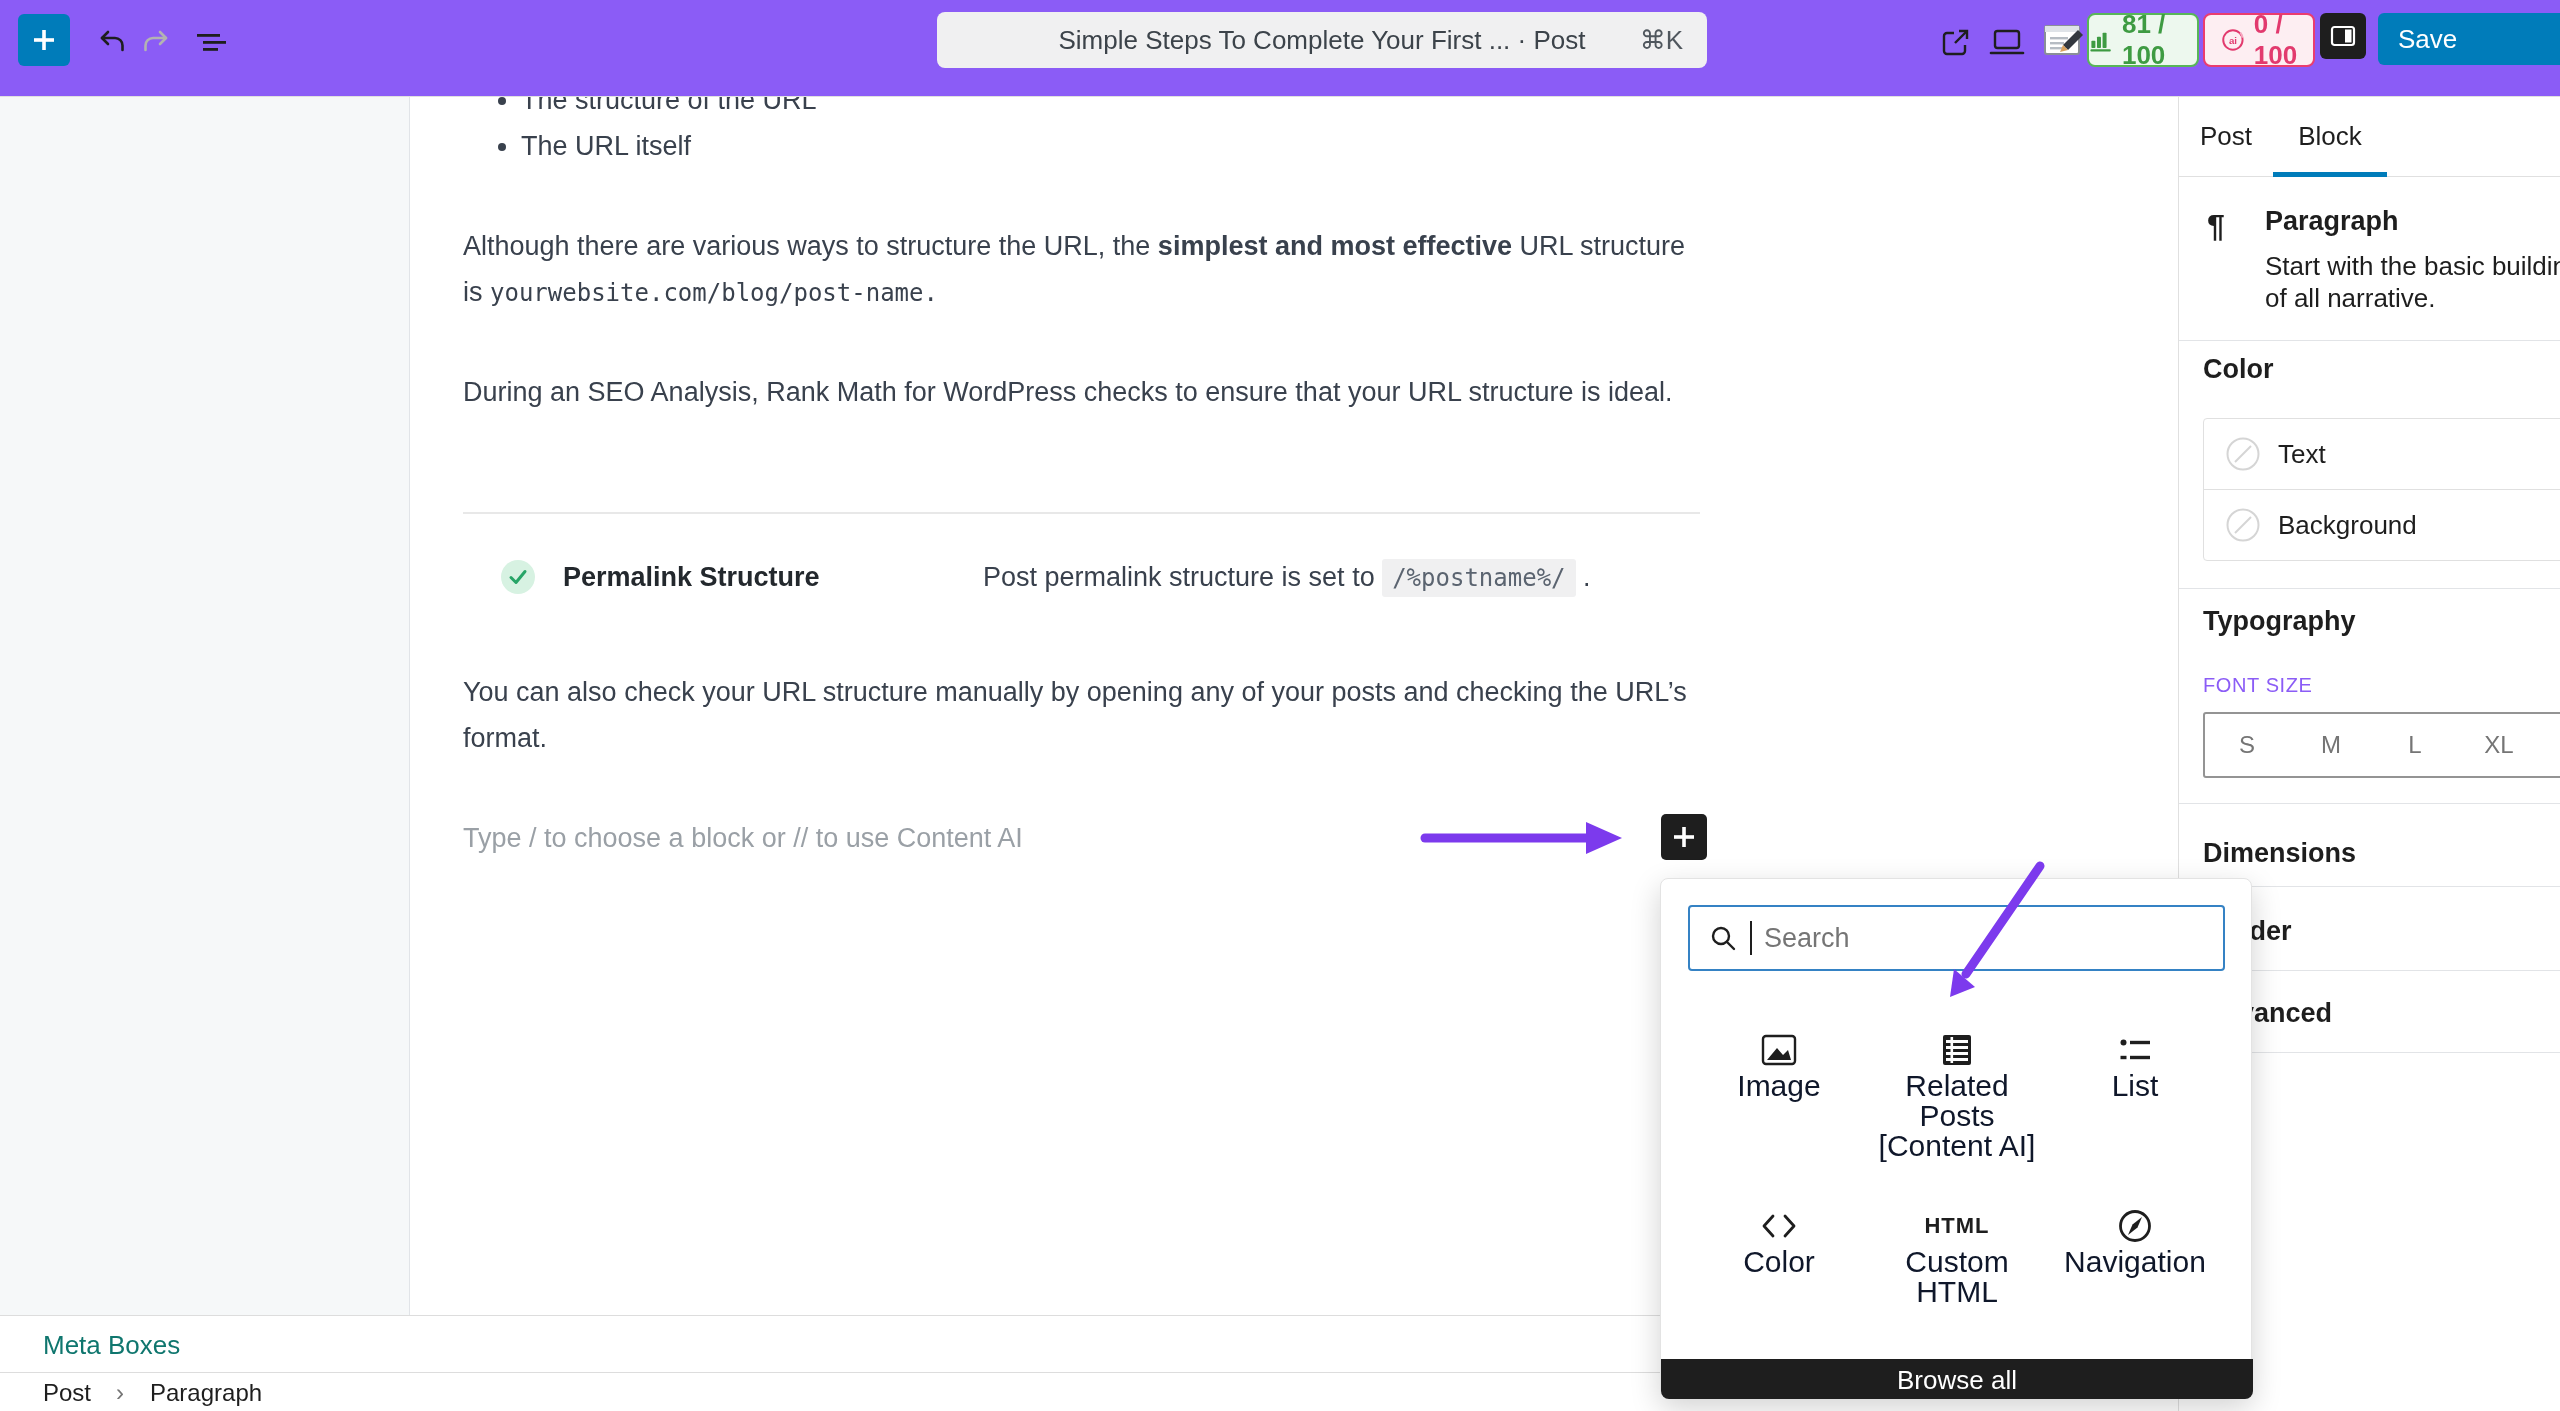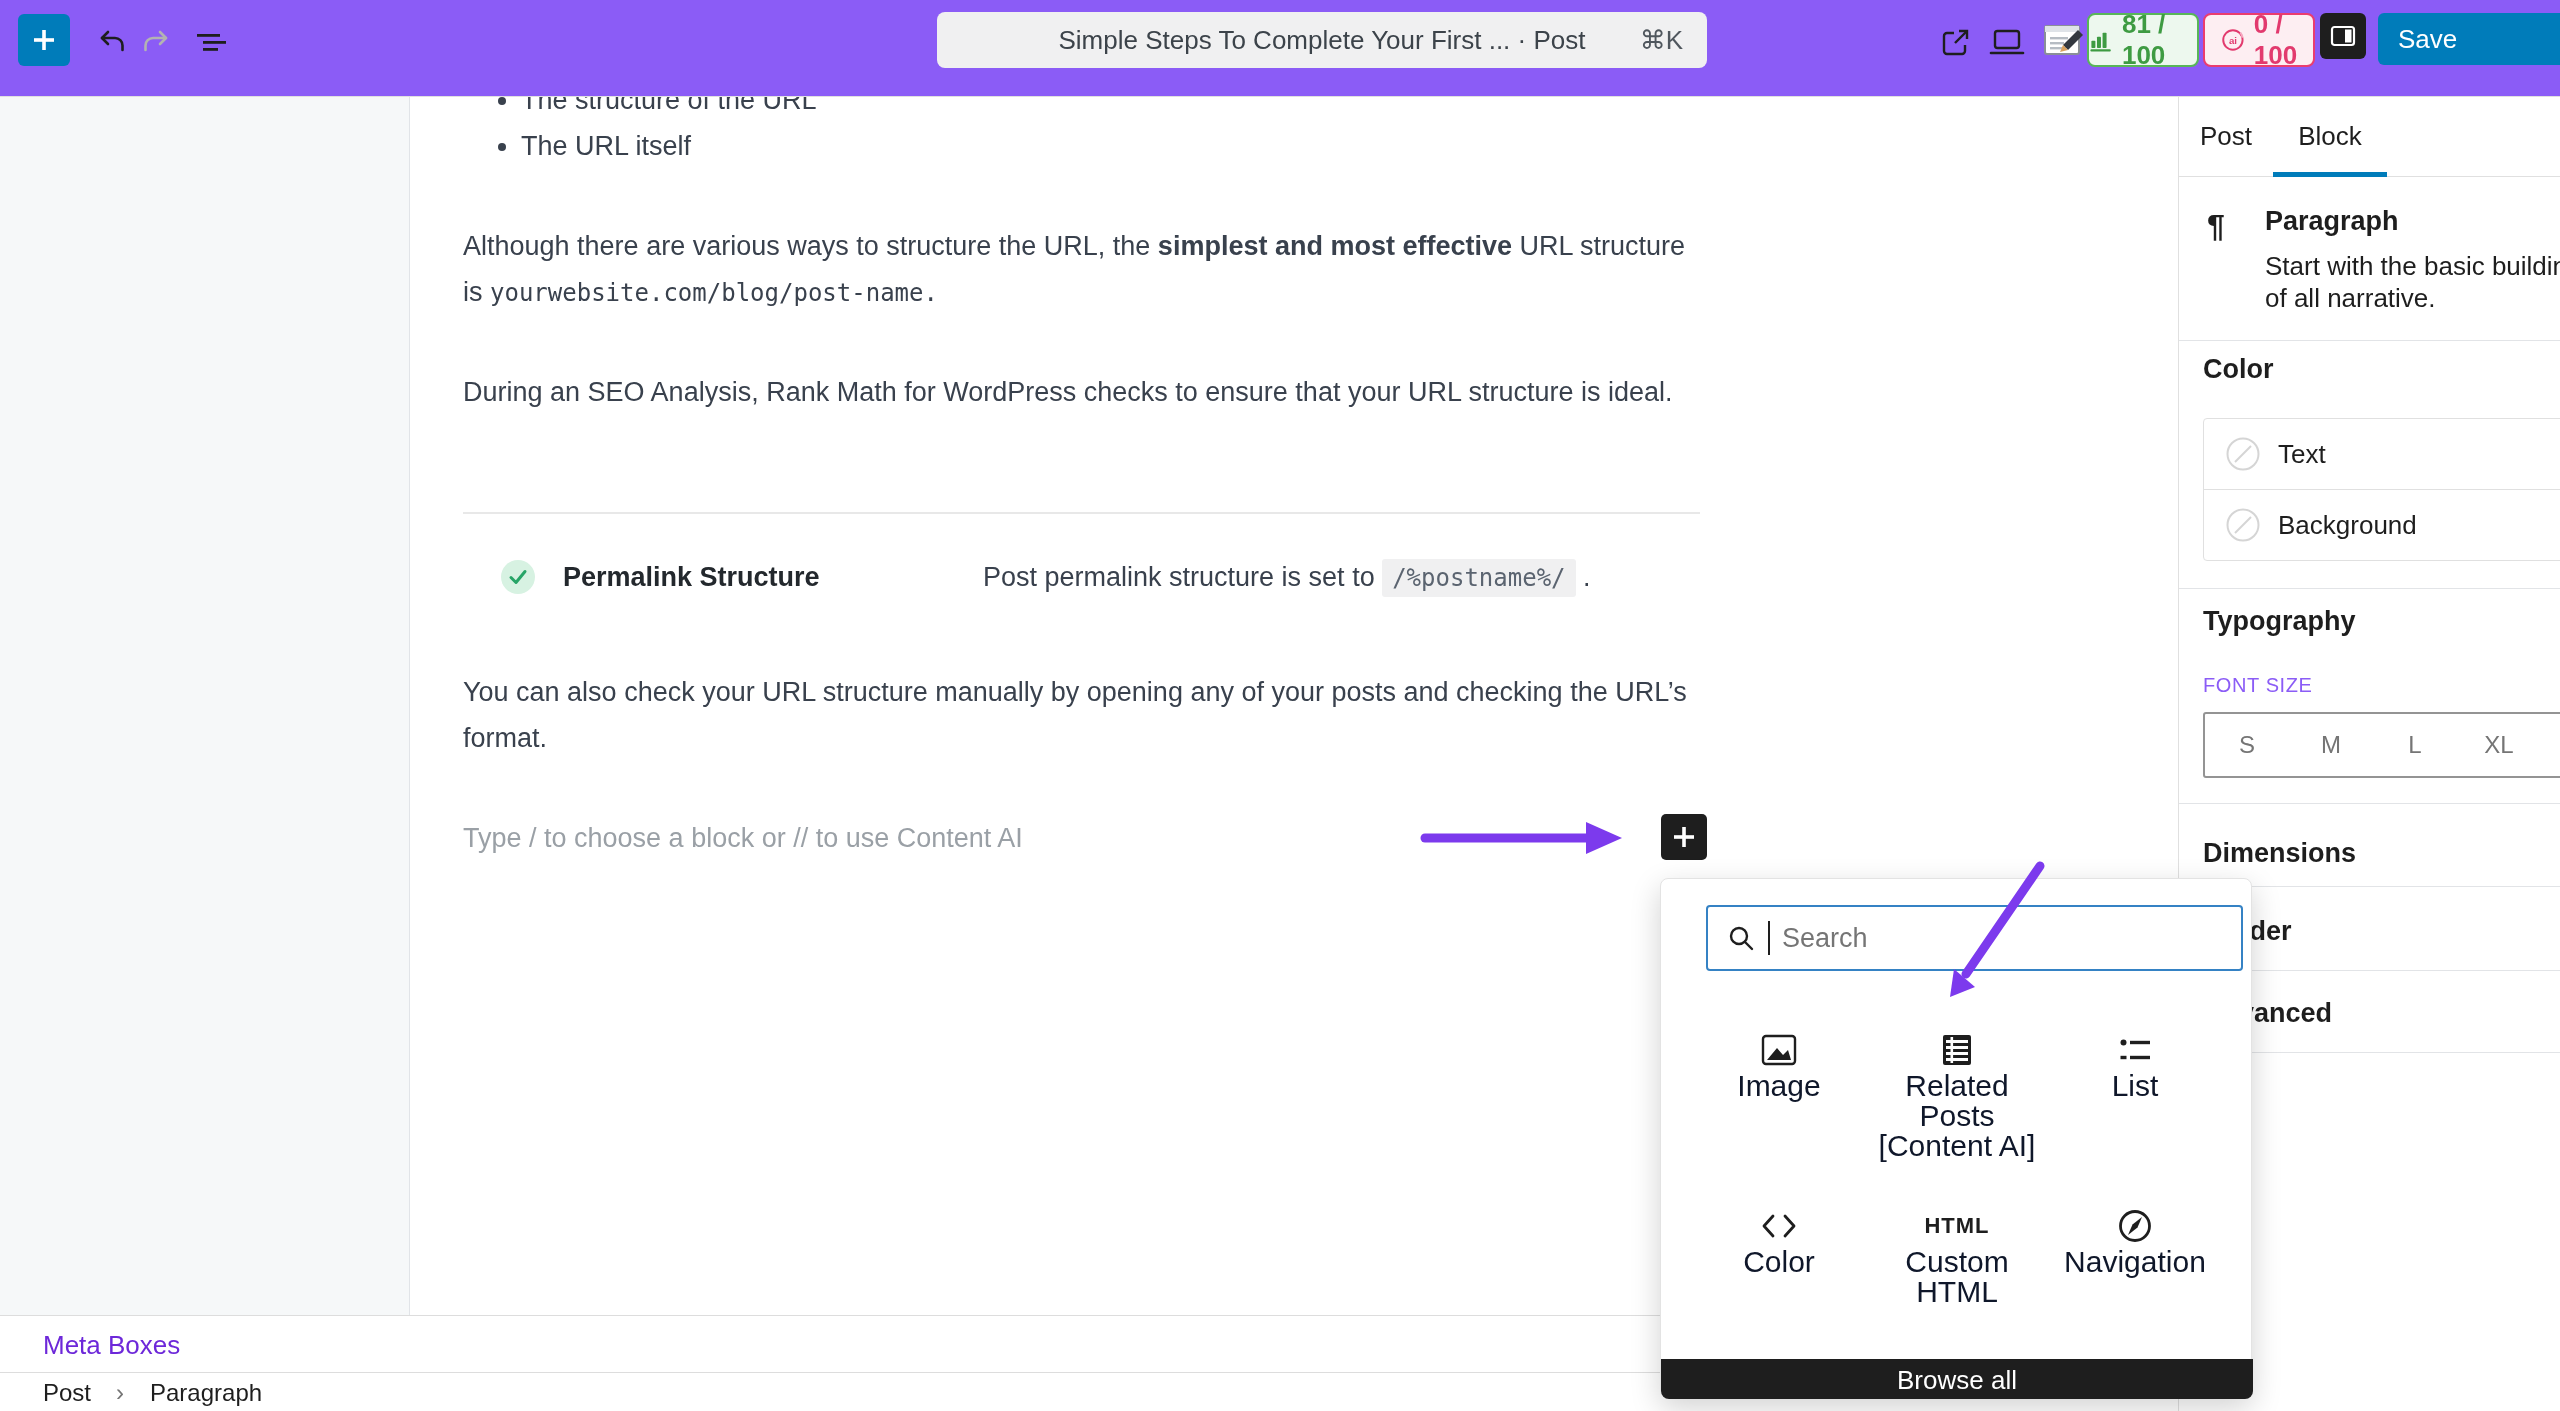--- a/index.html
+++ b/index.html
@@ -41,21 +41,21 @@
   .check-circle{position:absolute;left:501px;top:560px;width:34px;height:34px;}
   .perm-label{position:absolute;left:563px;top:554px;font-size:27px;font-weight:600;color:#23282d;line-height:46px;}
   .perm-right{position:absolute;left:983px;top:554px;font-size:27px;line-height:46px;color:#39414d;}
   .code-chip{font-family:"DejaVu Sans Mono","Liberation Mono",monospace;font-size:24px;background:#f0f0f1;
     color:#5b6470;padding:5px 10px;border-radius:3px;}
   .placeholder{position:absolute;left:463px;top:815px;font-size:27px;line-height:46px;color:#9aa0a6;}
   .plus-btn{position:absolute;left:1661px;top:814px;width:46px;height:46px;border-radius:5px;background:#1e1e1e;
     display:flex;align-items:center;justify-content:center;}
   .drag-handle{position:absolute;left:1030px;top:1337px;width:115px;height:11px;border-radius:6px;background:#d4d4d4;}
   .metabar{position:absolute;left:0;top:1315px;width:2178px;height:57px;background:#fff;border-top:1px solid #ddd;}
-  .metabar span{position:absolute;left:43px;top:14px;font-size:26px;color:#6d28d9;}
+  .metabar span{position:absolute;left:43px;top:14px;font-size:26px;color:#0f766e;}
   .crumbbar{position:absolute;left:0;top:1372px;width:2178px;height:39px;background:#fff;border-top:1px solid #ddd;}
   .crumbbar .c{position:absolute;top:6px;font-size:24px;color:#1e1e1e;}
 
   
   .sidebar{position:absolute;left:2178px;top:96px;width:430px;height:1315px;background:#fff;
     border-left:1px solid #e0e0e0;z-index:5;box-sizing:border-box;}
   .tabs{position:absolute;left:0;top:0;width:430px;height:81px;border-bottom:1px solid #e0e0e0;box-sizing:border-box;}
   .tab{position:absolute;top:0;height:81px;display:flex;align-items:center;justify-content:center;font-size:26px;color:#1e1e1e;}
   .tab.active::after{content:"";position:absolute;left:0;right:0;bottom:0;height:5px;background:#007cba;}
   .sdiv{position:absolute;left:0;width:430px;border-top:1px solid #e2e4e7;}
@@ -67,21 +67,21 @@
   .crow .lbl{font-size:26px;color:#1e1e1e;}
   .fslabel{position:absolute;left:24px;top:578px;font-size:20px;font-weight:500;letter-spacing:0.6px;color:#8b5cf6;}
   .fscontrol{position:absolute;left:24px;top:616px;width:430px;height:66px;border:2px solid #949494;border-radius:3px;
     display:flex;box-sizing:border-box;}
   .fseg{width:84px;display:flex;align-items:center;justify-content:center;font-size:24px;color:#757575;}
 
   
   .popup{position:absolute;left:1660px;top:878px;width:592px;height:520px;background:#fff;border:1px solid #e3e3e3;
     border-radius:8px;box-shadow:0 10px 30px rgba(0,0,0,.18);z-index:30;box-sizing:border-box;}
   .search{position:absolute;left:27px;top:26px;width:537px;height:66px;border:2px solid #3582c4;border-radius:4px;
-    display:flex;align-items:center;padding-left:18px;box-sizing:border-box;gap:12px;margin-left:18px;}
+    display:flex;align-items:center;padding-left:18px;box-sizing:border-box;gap:12px;}
   .search .caret{width:2px;height:34px;background:#1e1e1e;}
   .search .ph{font-size:27px;color:#757575;}
   .pgrid-item{position:absolute;width:178px;text-align:center;}
   .pgrid-item .ic{display:flex;justify-content:center;}
   .pgrid-item .lab{font-size:30px;line-height:30px;color:#0f172a;}
   .browse{position:absolute;left:0;top:480px;width:592px;height:40px;background:#1e1e1e;border-radius:0 0 8px 8px;
     color:#fff;font-size:26px;display:flex;align-items:flex-start;justify-content:center;padding-top:6px;box-sizing:border-box;overflow:hidden;}
   .arrow-layer{position:absolute;z-index:45;pointer-events:none;}
 </style>
 </head>

